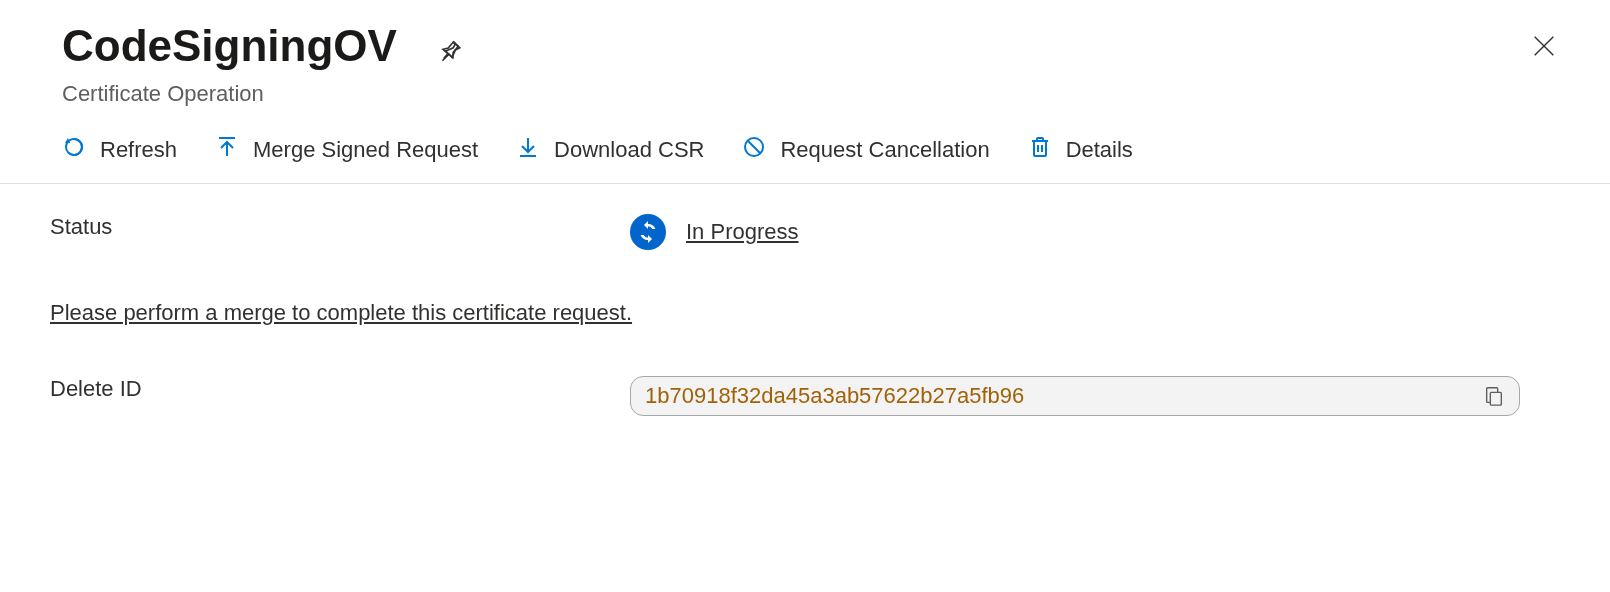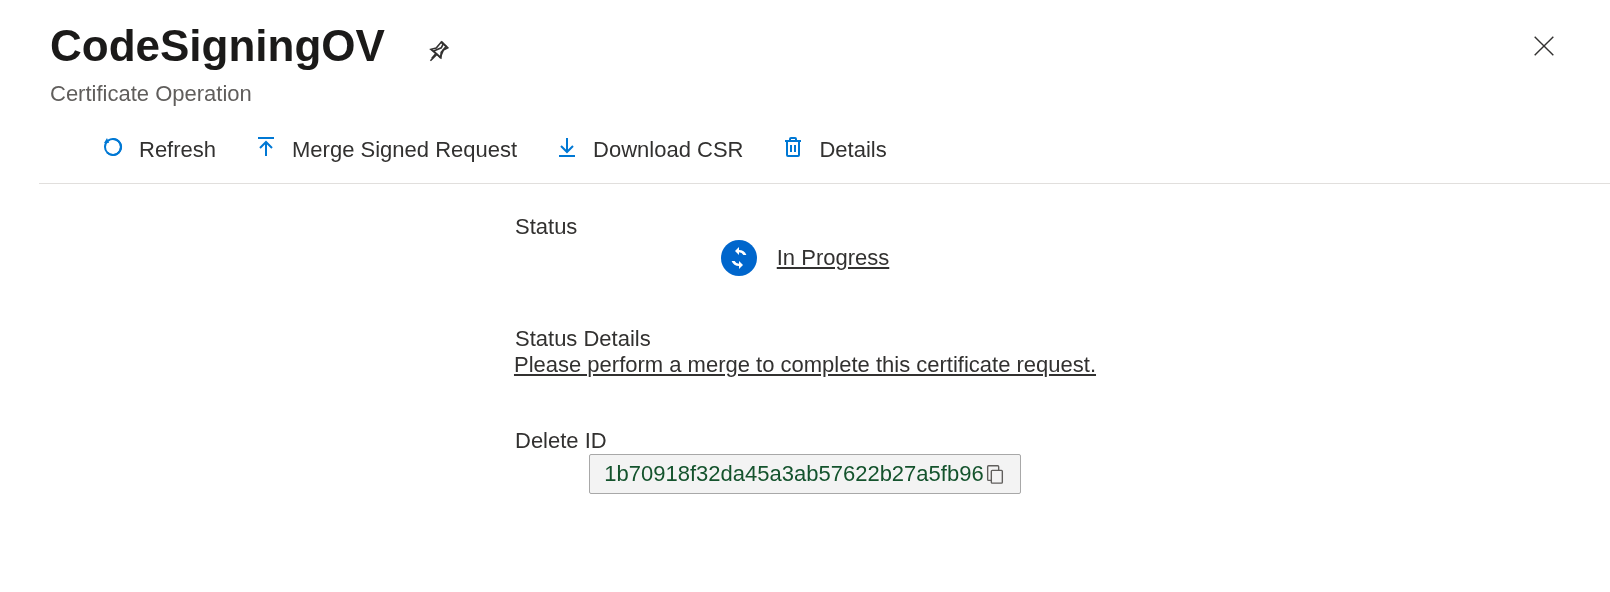--- a/index.html
+++ b/index.html
@@ -13,20 +13,21 @@
       color: #323130;
       width: 1610px;
       height: 592px;
       padding: 0;
     }
     .header {
       display: flex;
       align-items: flex-start;
       padding: 20px 25px 0 50px;
       position: relative;
+      margin-left: 12px;
     }
     .title-block {
       display: flex;
       flex-direction: column;
     }
     .title-row {
       display: flex;
       align-items: center;
       gap: 40px;
     }
@@ -58,21 +59,20 @@
       display: flex;
       align-items: center;
       justify-content: center;
     }
     .toolbar {
       display: flex;
       align-items: center;
       gap: 38px;
       padding: 28px 50px 18px 62px;
       border-bottom: 1px solid #e1dfdd;
-      margin-left: 39px;
     }
     .toolbar-btn {
       display: flex;
       align-items: center;
       gap: 14px;
       cursor: pointer;
       font-size: 22px;
       color: #323130;
       font-weight: 400;
       background: none;
@@ -81,23 +81,22 @@
     }
     .toolbar-btn svg {
       width: 24px;
       height: 24px;
     }
     .content {
       padding: 30px 50px;
     }
     .field-row {
       display: flex;
-      align-items: center;
+      align-items: flex-start;
       margin-bottom: 50px;
-      flex-direction: column;
     }
     .field-label {
       font-size: 22px;
       color: #323130;
       width: 580px;
       flex-shrink: 0;
     }
     .field-value {
       font-size: 22px;
       color: #323130;
@@ -116,24 +115,24 @@
       align-items: center;
       justify-content: center;
       flex-shrink: 0;
     }
     .request-id-box {
       display: flex;
       align-items: center;
       flex: 1;
       background: #f3f3f3;
       border: 1px solid #a8a8a8;
-      border-radius: 2px;
+      border-radius: 13px;
       padding: 6px 14px;
       font-size: 22px;
-      color: #14532d;
+      color: #a16207;
       max-width: 890px;
     }
     .request-id-text {
       flex: 1;
     }
     .copy-btn {
       cursor: pointer;
       width: 22px;
       height: 22px;
       flex-shrink: 0;
@@ -193,20 +192,29 @@
     <span>
       <svg viewBox="0 0 24 24" fill="none" stroke="#0078d4" stroke-width="2">
         <line x1="12" y1="3" x2="12" y2="16"></line>
         <polyline points="6 11 12 17 18 11"></polyline>
         <line x1="4" y1="21" x2="20" y2="21"></line>
       </svg>
     </span>
     <span>Download CSR</span>
   </button>
 
+  <button class="toolbar-btn">
+    <span>
+      <svg viewBox="0 0 24 24" fill="none" stroke="#0078d4" stroke-width="2">
+        <circle cx="12" cy="12" r="9"></circle>
+        <line x1="5.5" y1="5.5" x2="18.5" y2="18.5"></line>
+      </svg>
+    </span>
+    <span>Request Cancellation</span>
+  </button>
 
   <button class="toolbar-btn">
     <span>
       <svg viewBox="0 0 24 24" fill="none" stroke="#0078d4" stroke-width="2">
         <path d="M4 6h16"></path>
         <path d="M6 6v14a1 1 0 0 0 1 1h10a1 1 0 0 0 1-1V6"></path>
         <path d="M9 6V4a1 1 0 0 1 1-1h4a1 1 0 0 1 1 1v2"></path>
         <line x1="10" y1="10" x2="10" y2="17"></line>
         <line x1="14" y1="10" x2="14" y2="17"></line>
       </svg>
@@ -224,21 +232,20 @@
         <svg viewBox="0 0 24 24" width="24" height="24" fill="#ffffff">
           <path d="M12 4 a8 8 0 0 1 7.4 5 l-3 0 a5 5 0 0 0 -4.4 -2.7 l0 2.7 l-4 -4 l4 -4 z"></path>
           <path d="M12 20 a8 8 0 0 1 -7.4 -5 l3 0 a5 5 0 0 0 4.4 2.7 l0 -2.7 l4 4 l-4 4 z"></path>
         </svg>
       </span>
       <span>In Progress</span>
     </div>
   </div>
 
   <div class="field-row">
-    <div class="field-label">Status Details</div>
     <div class="field-value">Please perform a merge to complete this certificate request.</div>
   </div>
 
   <div class="field-row">
     <div class="field-label">Delete ID</div>
     <div class="request-id-box">
       <span class="request-id-text">1b70918f32da45a3ab57622b27a5fb96</span>
       <span class="copy-btn">
         <svg viewBox="0 0 24 24" fill="none" stroke="#605e5c" stroke-width="1.5">
           <rect x="8" y="8" width="12" height="14" rx="1"></rect>

